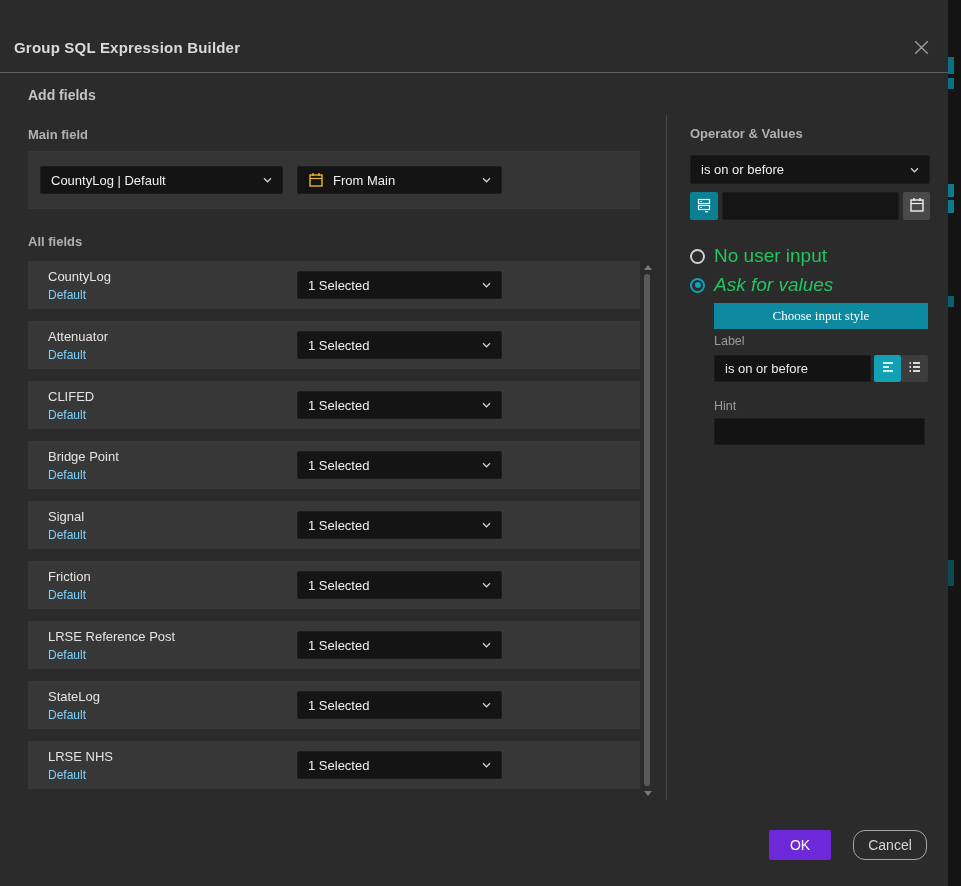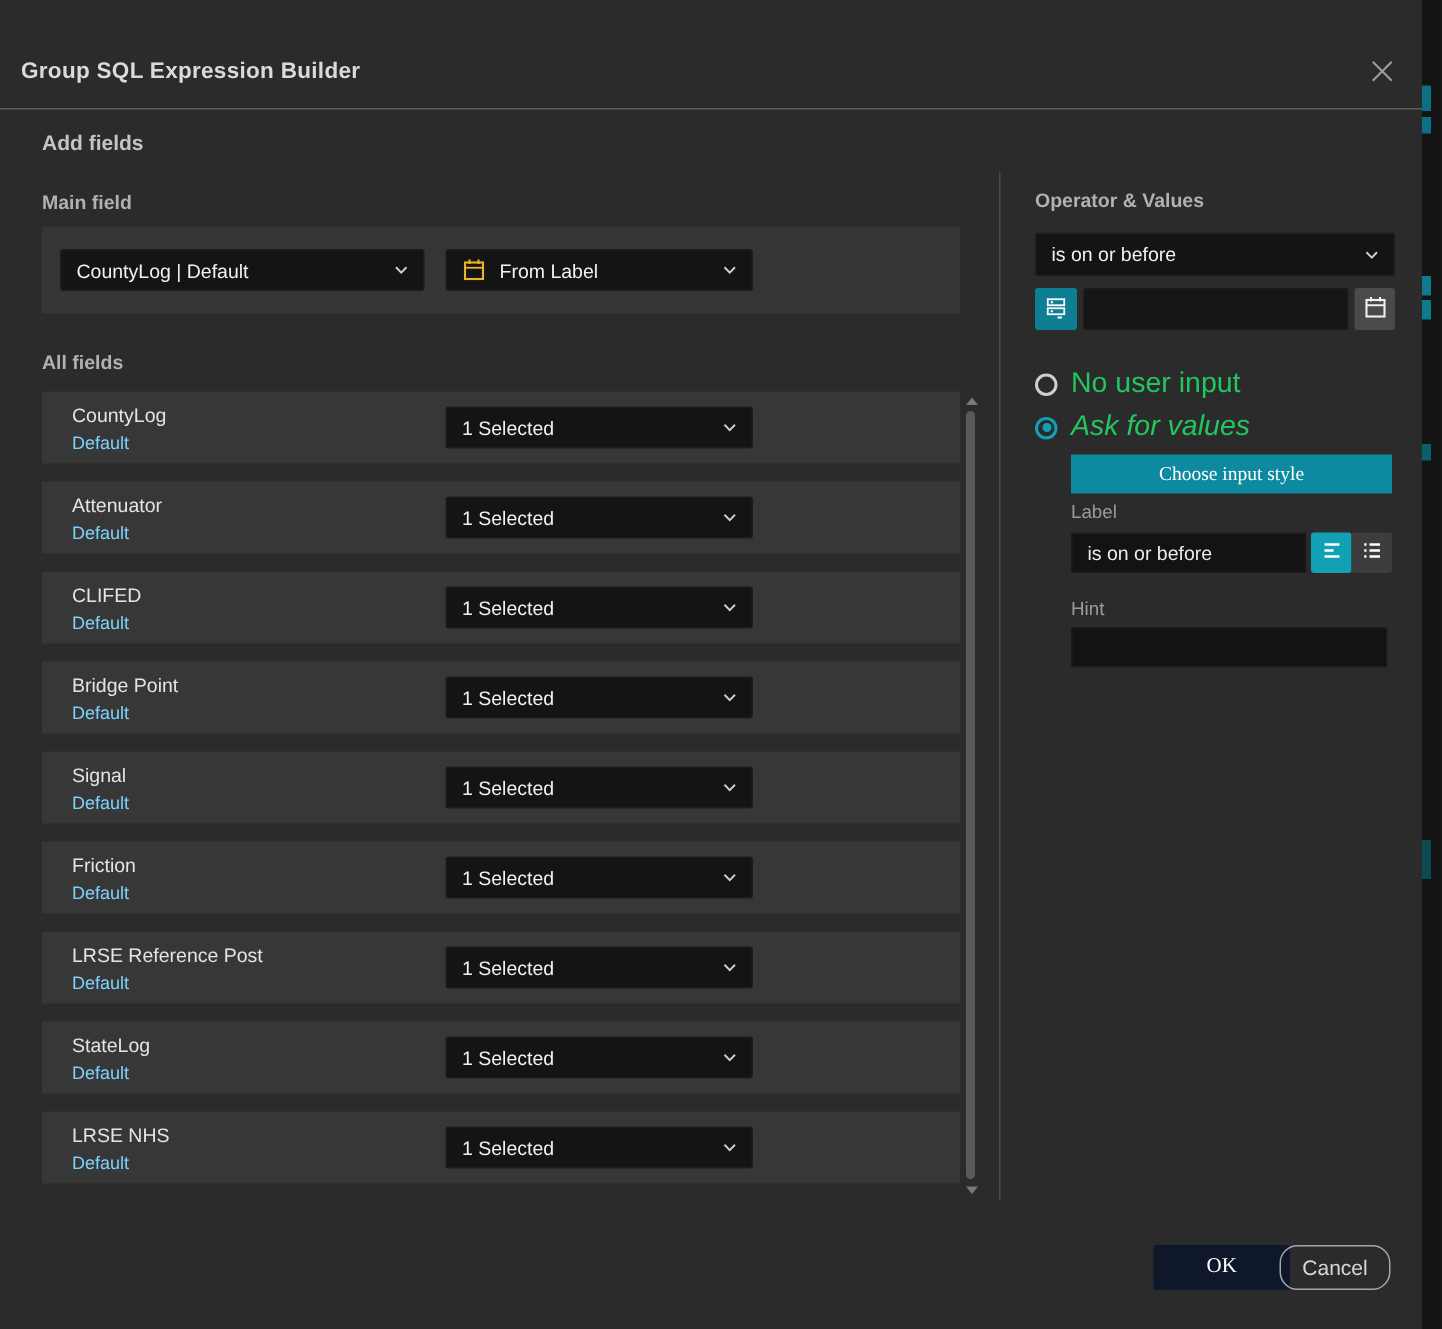--- a/index.html
+++ b/index.html
@@ -65,22 +65,22 @@
                 cursor:pointer; border:none; font-family:Liberation Serif, serif; }
   .sm-label { position:absolute; font-size:12.5px; color:#9b9b9b; }
   .txt-input { position:absolute; background:#131313; border:1px solid #1c1c1c; border-radius:1px;
                color:#ececec; font-size:13px; padding:0 10px; font-family:inherit; }
   .label-input { left:714px; top:355px; width:157px; height:27px; }
   .hint-input  { left:714px; top:418px; width:211px; height:27px; }
   .ib-align { left:874px; top:355px; width:27px; height:27px; background:#12a0b5; }
   .ib-list  { left:901px; top:355px; width:27px; height:27px; background:#3d3d3d; }
 
   
-  .ok-btn { position:absolute; left:769px; top:830px; width:91px; height:30px; background:#0f172a;
-            color:#fff; font-size:14px; border:none; border-radius:2px; cursor:pointer; font-family:Liberation Serif, serif; }
+  .ok-btn { position:absolute; left:769px; top:830px; width:62px; height:30px; background:#6d28d9;
+            color:#fff; font-size:14px; border:none; border-radius:2px; cursor:pointer; font-family:Liberation Sans, sans-serif; }
   .cancel-btn { position:absolute; left:853px; top:830px; width:74px; height:30px; background:transparent;
                 color:#d6d6d6; font-size:14px; border:1px solid #a5a5a5; border-radius:12px; cursor:pointer;
                 font-family:inherit; }
 
   
   .bg-strip { position:absolute; left:948px; top:0; width:13px; height:886px; background:#141414; }
   .frag { position:absolute; left:0; width:6px; }
 </style>
 </head>
 <body>
@@ -112,21 +112,21 @@
       </div>
       <div class="dd" style="left:269px; top:15px; width:205px; height:28px;">
         <span class="lead-ico">
           <svg width="16" height="16" viewBox="0 0 16 16" fill="none" stroke="#e9b428">
             <rect x="2" y="3" width="12" height="11" stroke-width="1.4"></rect>
             <line x1="2" y1="6.5" x2="14" y2="6.5" stroke-width="1.2"></line>
             <line x1="5" y1="1" x2="5" y2="4" stroke-width="1.4"></line>
             <line x1="11" y1="1" x2="11" y2="4" stroke-width="1.4"></line>
           </svg>
         </span>
-        <span class="dd-label">From Label</span>
+        <span class="dd-label">From Main</span>
         <span class="chev">
           <svg width="9" height="6" viewBox="0 0 9 6">
               <path d="M1 1.2 L4.5 4.8 L8 1.2" fill="none" stroke="#cfcfcf" stroke-width="1.3"></path>
             </svg>
         </span>
       </div>
     </div>
 
     <div class="lbl-bold" style="left:28px; top:234px;">All fields</div>
     <div class="list">

